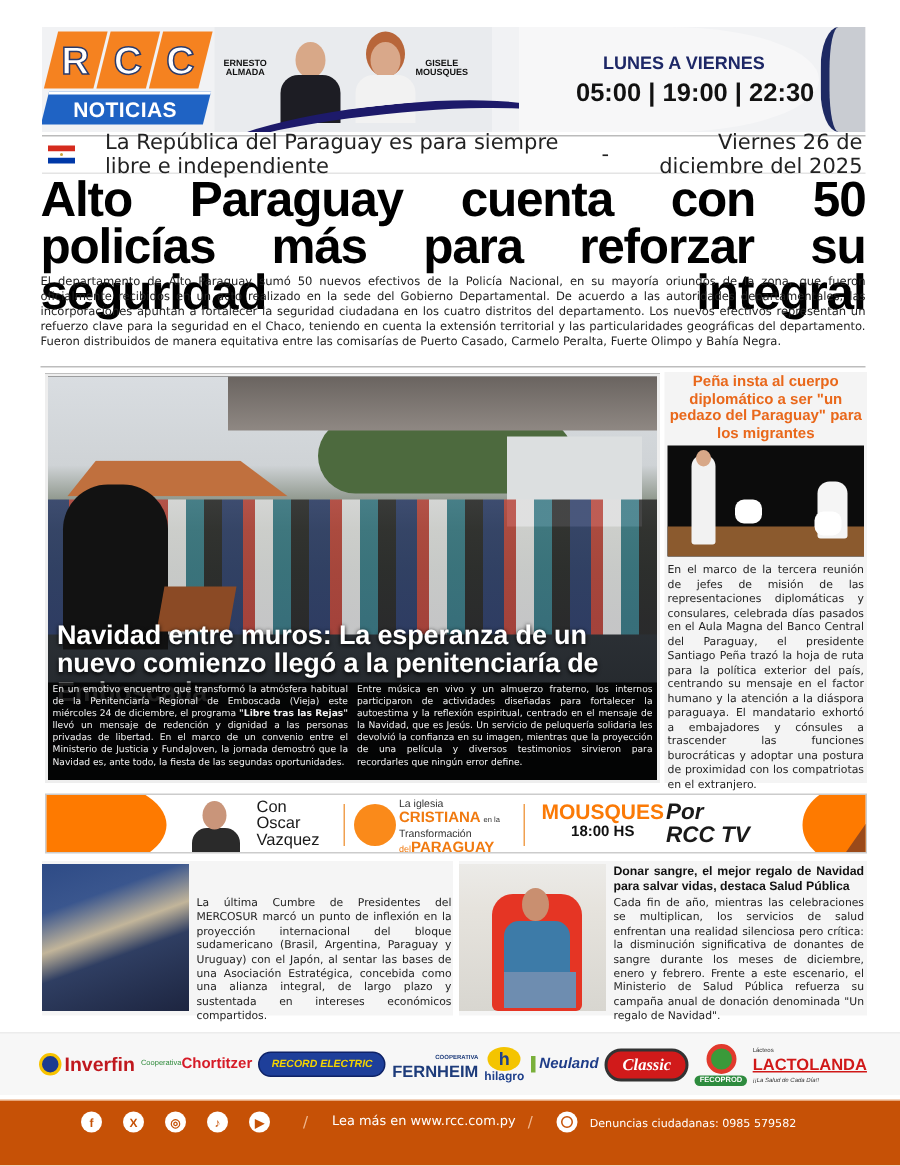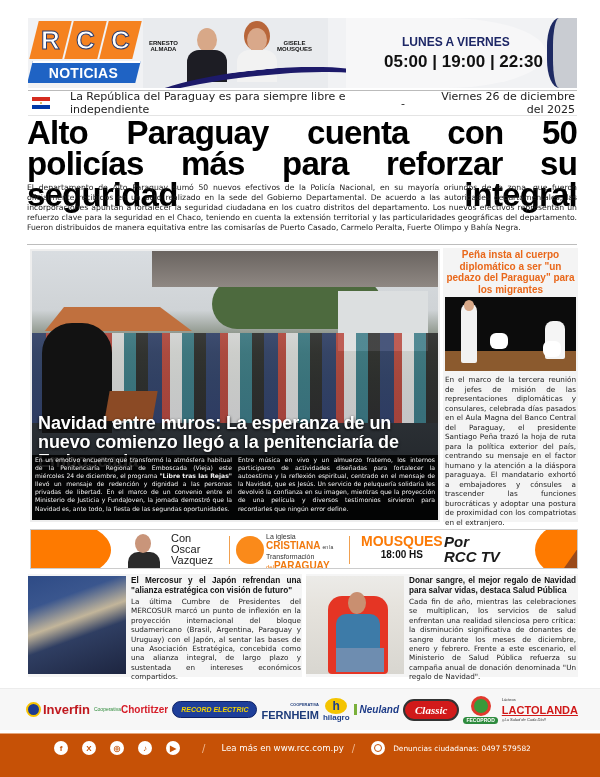--- a/index.html
+++ b/index.html
@@ -20,21 +20,21 @@
   .host-photo { position: absolute; bottom: 6px; width: 48px; height: 58px; border-radius: 24px 24px 4px 4px; }
   .host-photo .head { position: absolute; left: 14px; top: 4px; width: 20px; height: 24px; border-radius: 50%; background: #d8a888; }
   .host-photo .body { position: absolute; left: 4px; top: 26px; width: 40px; height: 32px; border-radius: 12px 12px 0 0; }
   .swoosh { position: absolute; left: 110px; bottom: -28px; width: 240px; height: 46px; border-top: 6px solid #1d1a6a; border-radius: 50%; transform: rotate(-6deg); }
   .schedule { position: absolute; left: 318px; top: 0; width: 200px; height: 70px; background: #f7f7f8; border-radius: 0 50% 50% 0 / 0 50% 50% 0; }
   .schedule-days { position: absolute; left: 56px; top: 17px; font-family: "Liberation Sans", sans-serif; font-weight: bold; font-size: 12px; color: #1d2766; }
   .schedule-times { position: absolute; left: 38px; top: 34px; font-family: "Liberation Sans", sans-serif; font-weight: bold; font-size: 17px; color: #111; }
   .banner-arc { position: absolute; right: 0; top: 0; width: 30px; height: 70px; background: #c9ccd2; border-left: 6px solid #1e2a63; border-radius: 40% 0 0 40%; }
 
   
-  .tagline-bar { position: absolute; left: 28px; top: 90px; width: 549px; height: 26px; border-top: 1px solid #bbbbbb; border-bottom: 1px solid #e4e4e4; display: flex; align-items: center; font-size: 11px; color: #222; }
+  .tagline-bar { position: absolute; left: 28px; top: 90px; width: 549px; height: 26px; border-top: 1px solid #bbbbbb; border-bottom: 1px solid #e4e4e4; display: flex; align-items: center; font-size: 14px; color: #222; }
   .flag { width: 18px; height: 12px; margin-left: 4px; margin-right: 20px; display: flex; flex-direction: column; }
   .flag div { flex: 1; }
   .tagline-text { width: 331px; }
   .tagline-dash { width: 28px; }
   .tagline-date { flex: 1; text-align: right; padding-right: 2px; }
 
   
   .headline { position: absolute; left: 27px; top: 117px; width: 550px; font-family: "Liberation Sans", sans-serif; font-weight: bold; font-size: 33px; line-height: 31px; letter-spacing: -0.8px; color: #000; text-align: justify; text-align-last: justify; }
   .lead { position: absolute; left: 27px; top: 183px; width: 550px; font-size: 7.7px; line-height: 10px; color: #222; text-align: justify; }
   .lead-rule { position: absolute; left: 27px; top: 244px; width: 550px; height: 1px; background: #bdbdbd; }
@@ -245,21 +245,20 @@
   </div>
   <div class="ad-channel">
     <div>Por</div>
     <div>RCC TV</div>
   </div>
   <div class="ad-orange-r"></div>
 </div>
 
 <div class="story" style="left:28px; width:274px;">
   <div class="story-img img-mercosur"></div>
-  <h4 class="story-title" style="left:103px; top:2px; width:170px;">El Mercosur y el Japón refrendan una "alianza estratégica con visión de futuro"</h4>
   <p class="story-body" style="left:103px; top:23px; width:170px;">La última Cumbre de Presidentes del MERCOSUR marcó un punto de inflexión en la proyección internacional del bloque sudamericano (Brasil, Argentina, Paraguay y Uruguay) con el Japón, al sentar las bases de una Asociación Estratégica, concebida como una alianza integral, de largo plazo y sustentada en intereses económicos compartidos.</p>
 </div>
 
 <div class="story" style="left:306px; width:272px;">
   <div class="story-img img-blood">
     <div class="chair-red"></div>
     <div class="donor-body"></div>
     <div class="donor-head"></div>
     <div class="donor-legs"></div>
   </div>
@@ -308,15 +307,15 @@
   <div class="footer-row">
     <span class="social">f</span>
     <span class="social">X</span>
     <span class="social">◎</span>
     <span class="social">♪</span>
     <span class="social">▶</span>
     <span class="slash">/</span>
     <span class="footer-link">Lea más en www.rcc.com.py</span>
     <span class="slash">/</span>
     <span class="wa"></span>
-    <span class="footer-tip">Denuncias ciudadanas: 0497 579582</span>
+    <span class="footer-tip">Denuncias ciudadanas: 0985 579582</span>
   </div>
 </div>
 
 </body></html>

